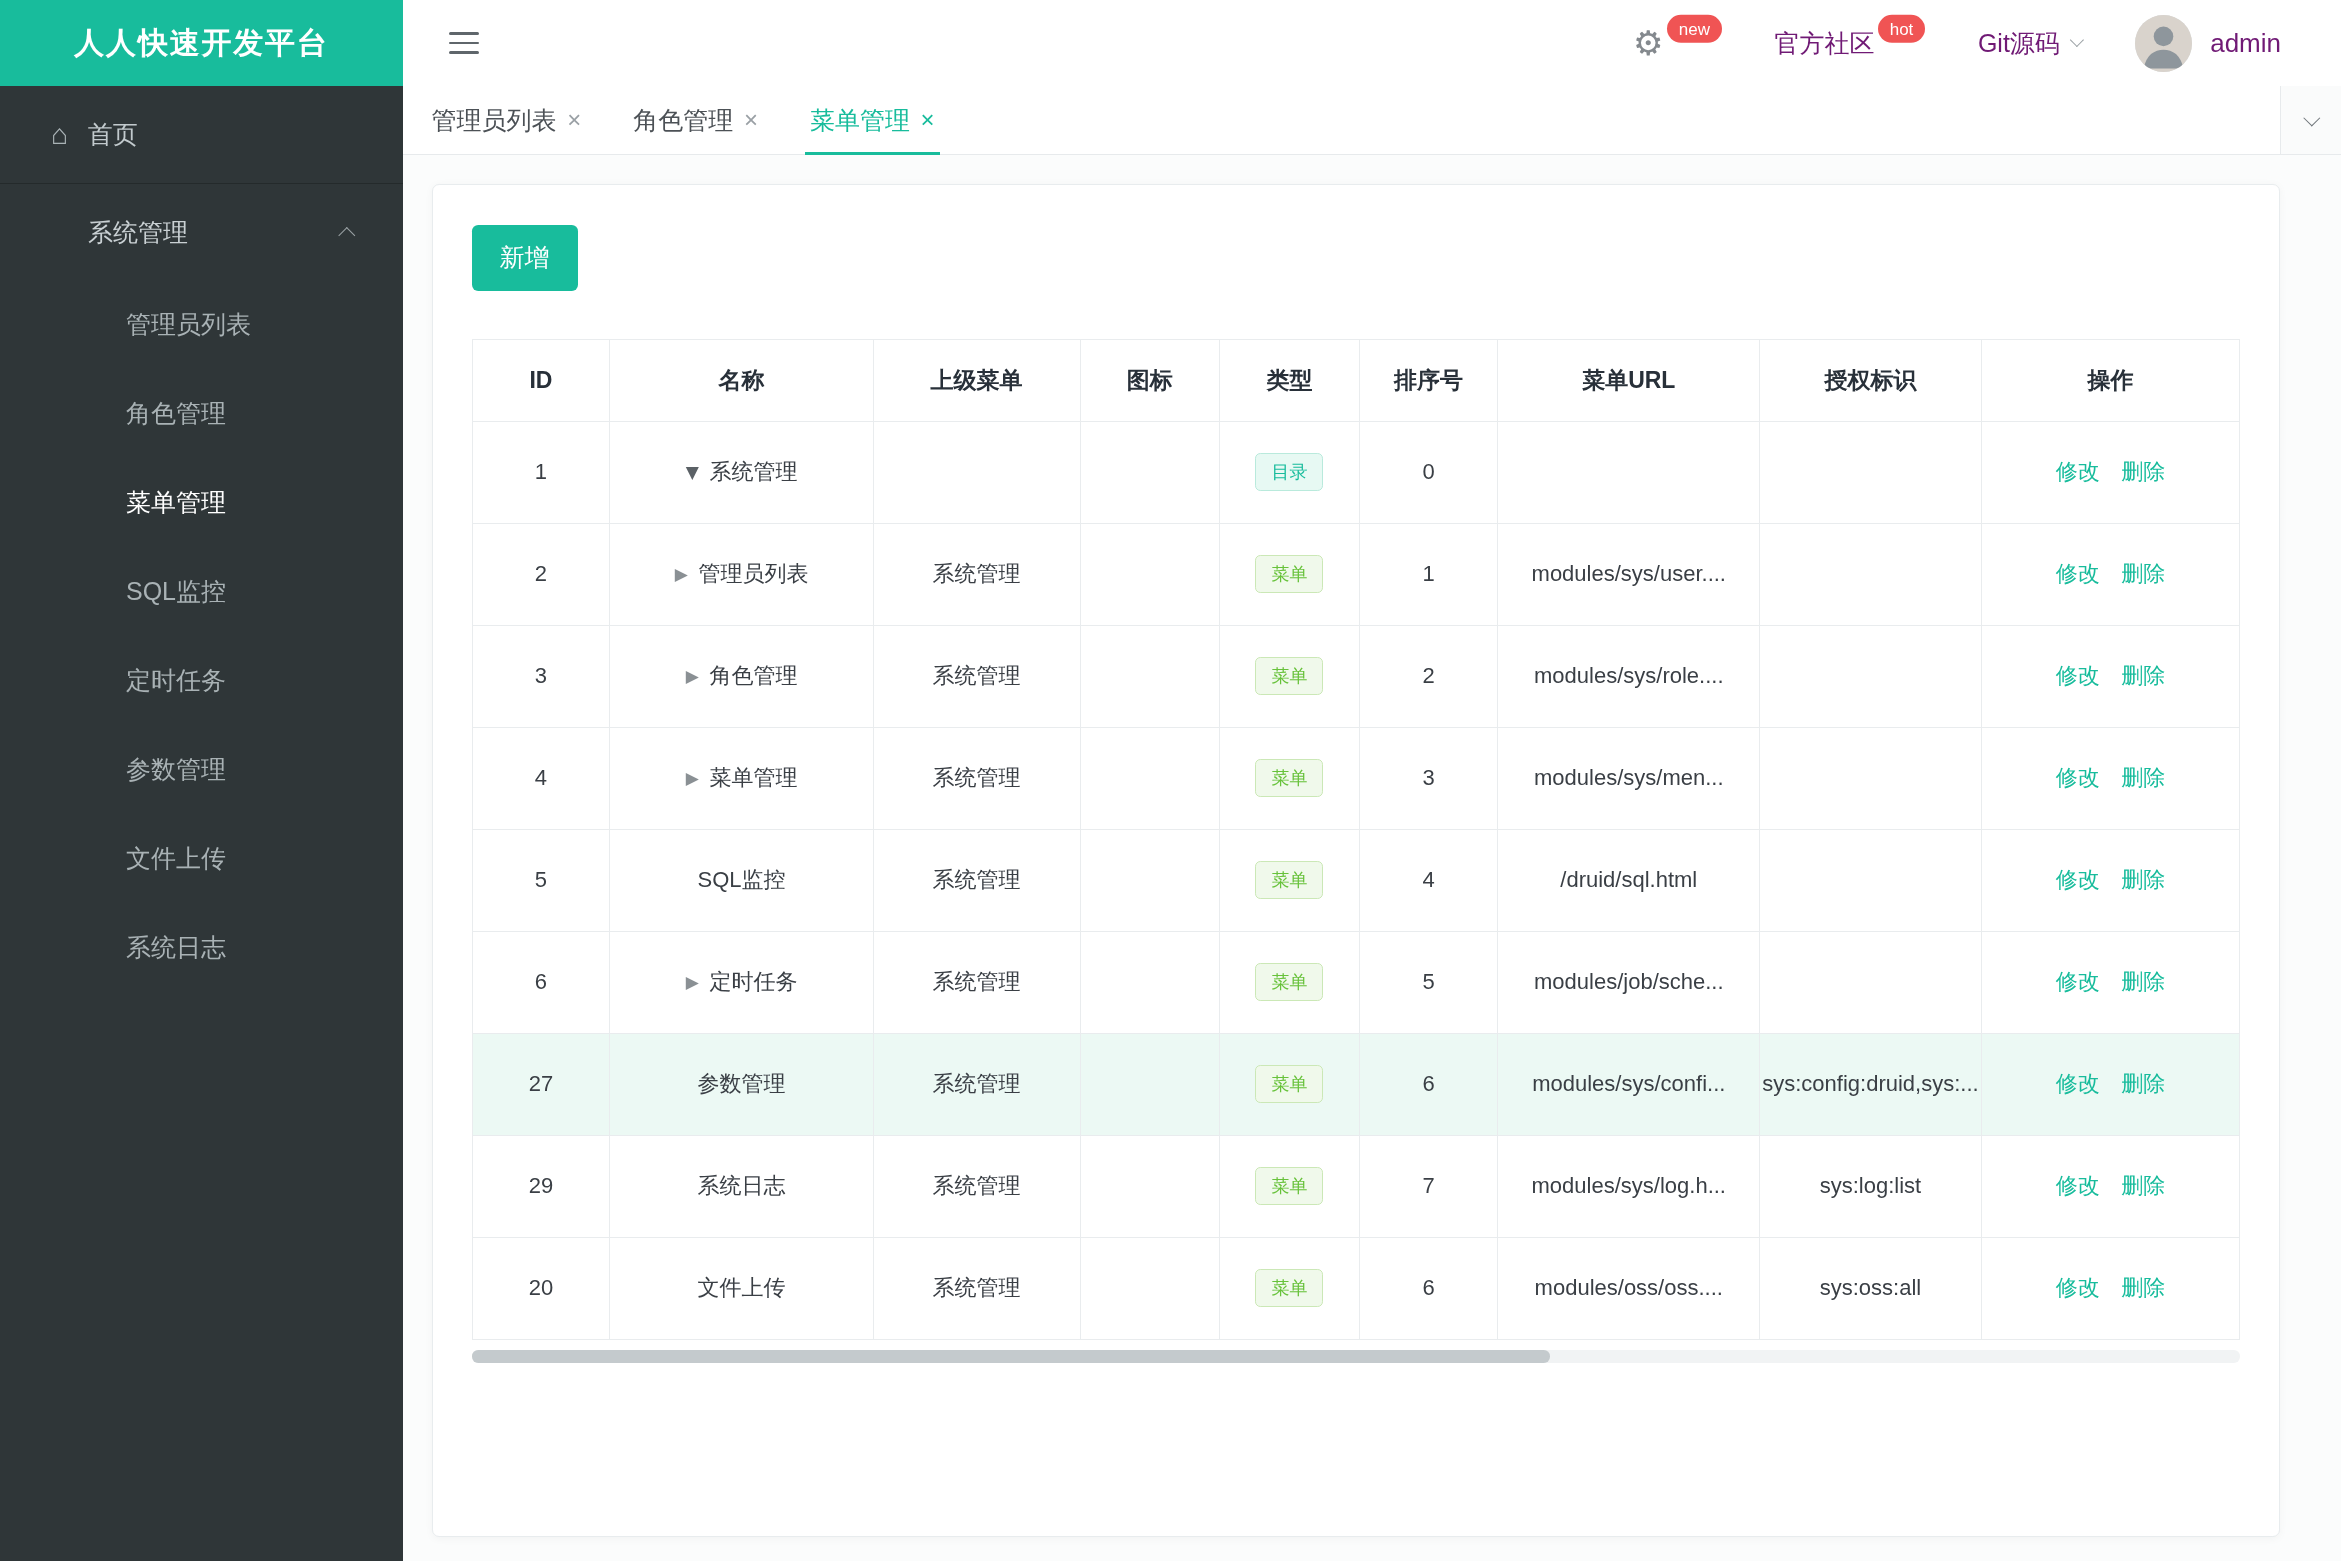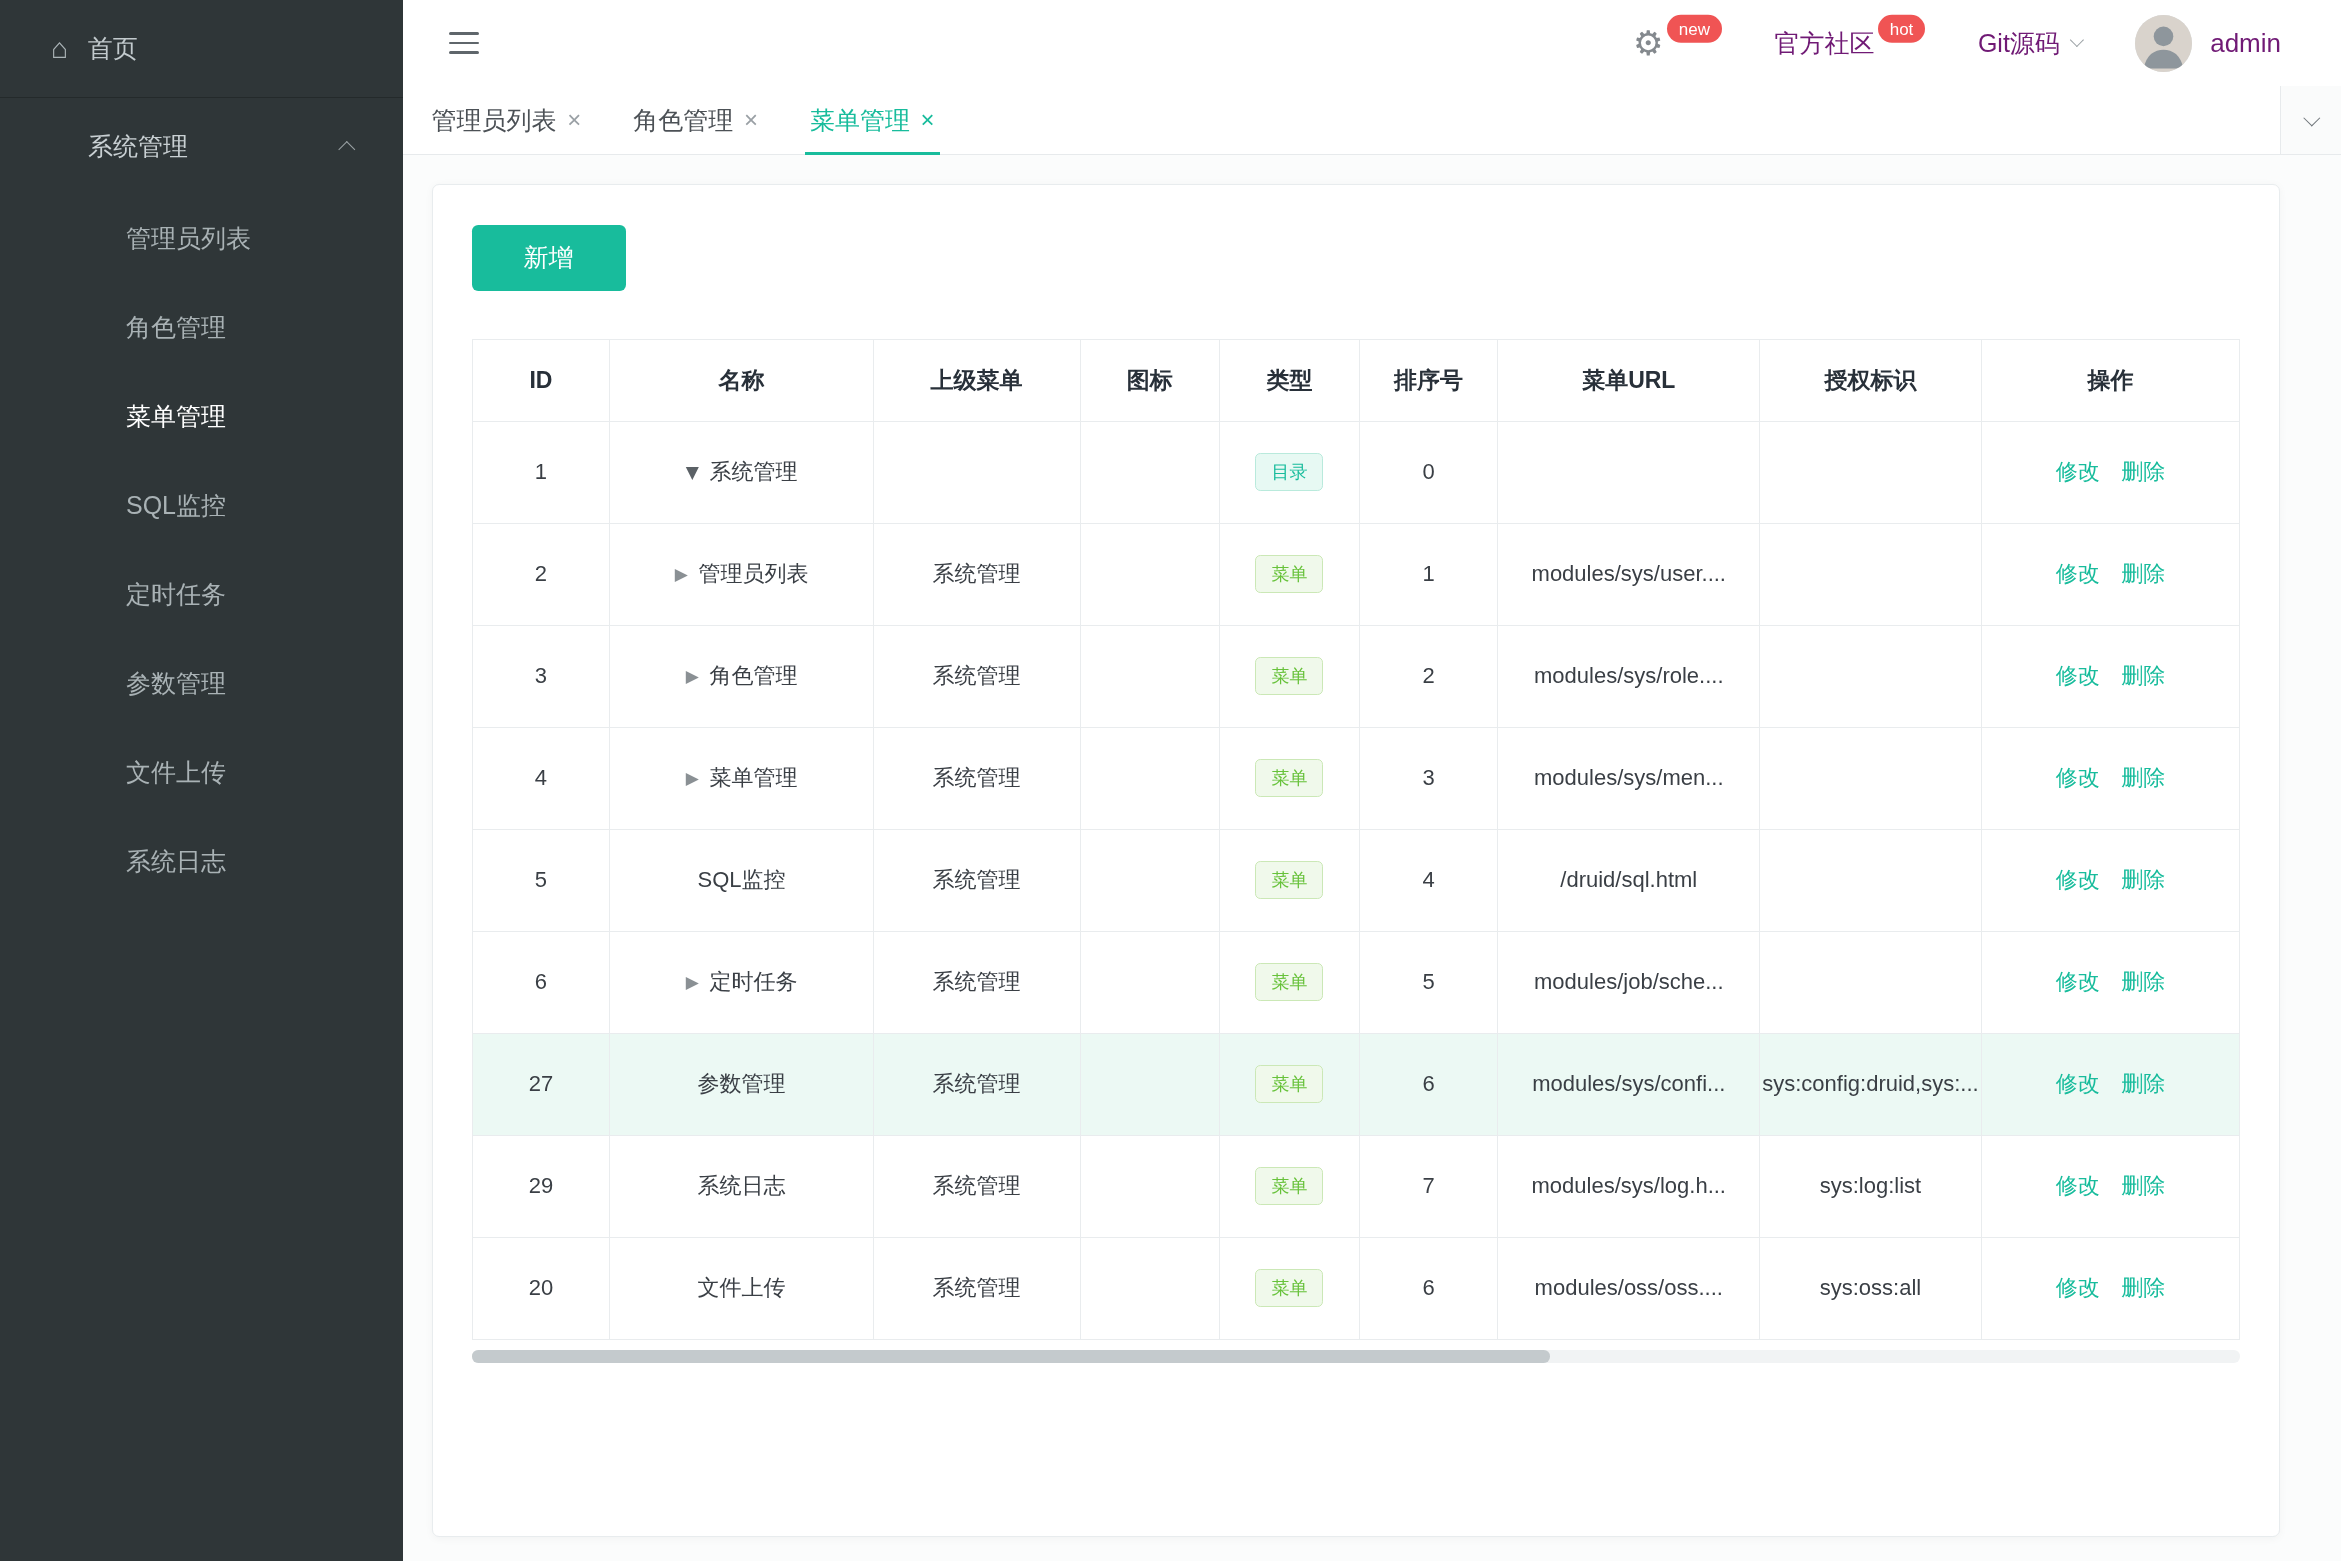--- a/index.html
+++ b/index.html
@@ -45,21 +45,21 @@
   .tab .x { font-size:24px; color:#9aa0a5; line-height:1; }
   .tab.active { color:#18bc9c; }
   .tab.active .x { color:#18bc9c; }
   .tab.active::after { content:""; position:absolute; left:-5.3px; right:-5.3px; bottom:-0.9px; height:2.7px; background:#18bc9c; }
   .tabs-dd { margin-left:auto; width:62px; border-left:0.9px solid #e7eaec; background:#fafbfb; display:flex; align-items:center; justify-content:center; cursor:pointer; color:#6d7378; }
 
   
   .content { flex:1; background:#fbfcfc; padding:28.5px 62px 25px 28.5px; min-height:0; }
   .card { background:#fff; border:0.9px solid #e8ecee; border-radius:7.1px; box-shadow:0 1.8px 9px rgba(0,0,0,0.04); height:100%; padding:40px 39px 0 39px; }
 
-  .add-btn { background:#18bc9c; color:#fff; border:none; border-radius:6.2px; height:66px; padding:0 52px; font-size:25px; cursor:pointer; font-family:inherit; }
+  .add-btn { background:#18bc9c; color:#fff; border:none; border-radius:6.2px; height:66px; padding:0 28px; font-size:25px; cursor:pointer; font-family:inherit; }
 
   .tbl-wrap { margin-top:48px; }
   table { width:100%; border-collapse:collapse; table-layout:fixed; }
   th,td { border:0.9px solid #e9ecee; text-align:center; font-size:22px; color:#3a3f45; overflow:hidden; white-space:nowrap; }
   th { height:82px; font-weight:bold; color:#283039; font-size:23px; }
   td { height:102px; }
   tr.hl td { background:#ecf9f4; }
   .caret { font-family:"DejaVu Sans",sans-serif; font-size:17px; margin-right:10.7px; vertical-align:0.9px; cursor:pointer; }
   .caret.down { color:#5b6166; }
   .caret.right { color:#8a9094; }
@@ -71,20 +71,21 @@
 
   .hscroll { margin-top:10.7px; height:12.5px; background:#f1f3f4; border-radius:6.2px; position:relative; }
   .hscroll .thumb { position:absolute; left:0; top:0; height:12.5px; width:61%; background:#c4cacd; border-radius:6.2px; cursor:pointer; }
 </style>
 </head>
 <body>
 
 <div class="app">
 
   <div class="sidebar">
+    <div class="logo">人人快速开发平台</div>
     <div class="side-home">
       <span class="home-glyph">⌂</span>
       <span>首页</span>
     </div>
     <div class="side-section">
       <span>系统管理</span>
       <span class="chev up"></span>
     </div>
     <div class="side-sub">
       <div class="side-item">管理员列表</div>

